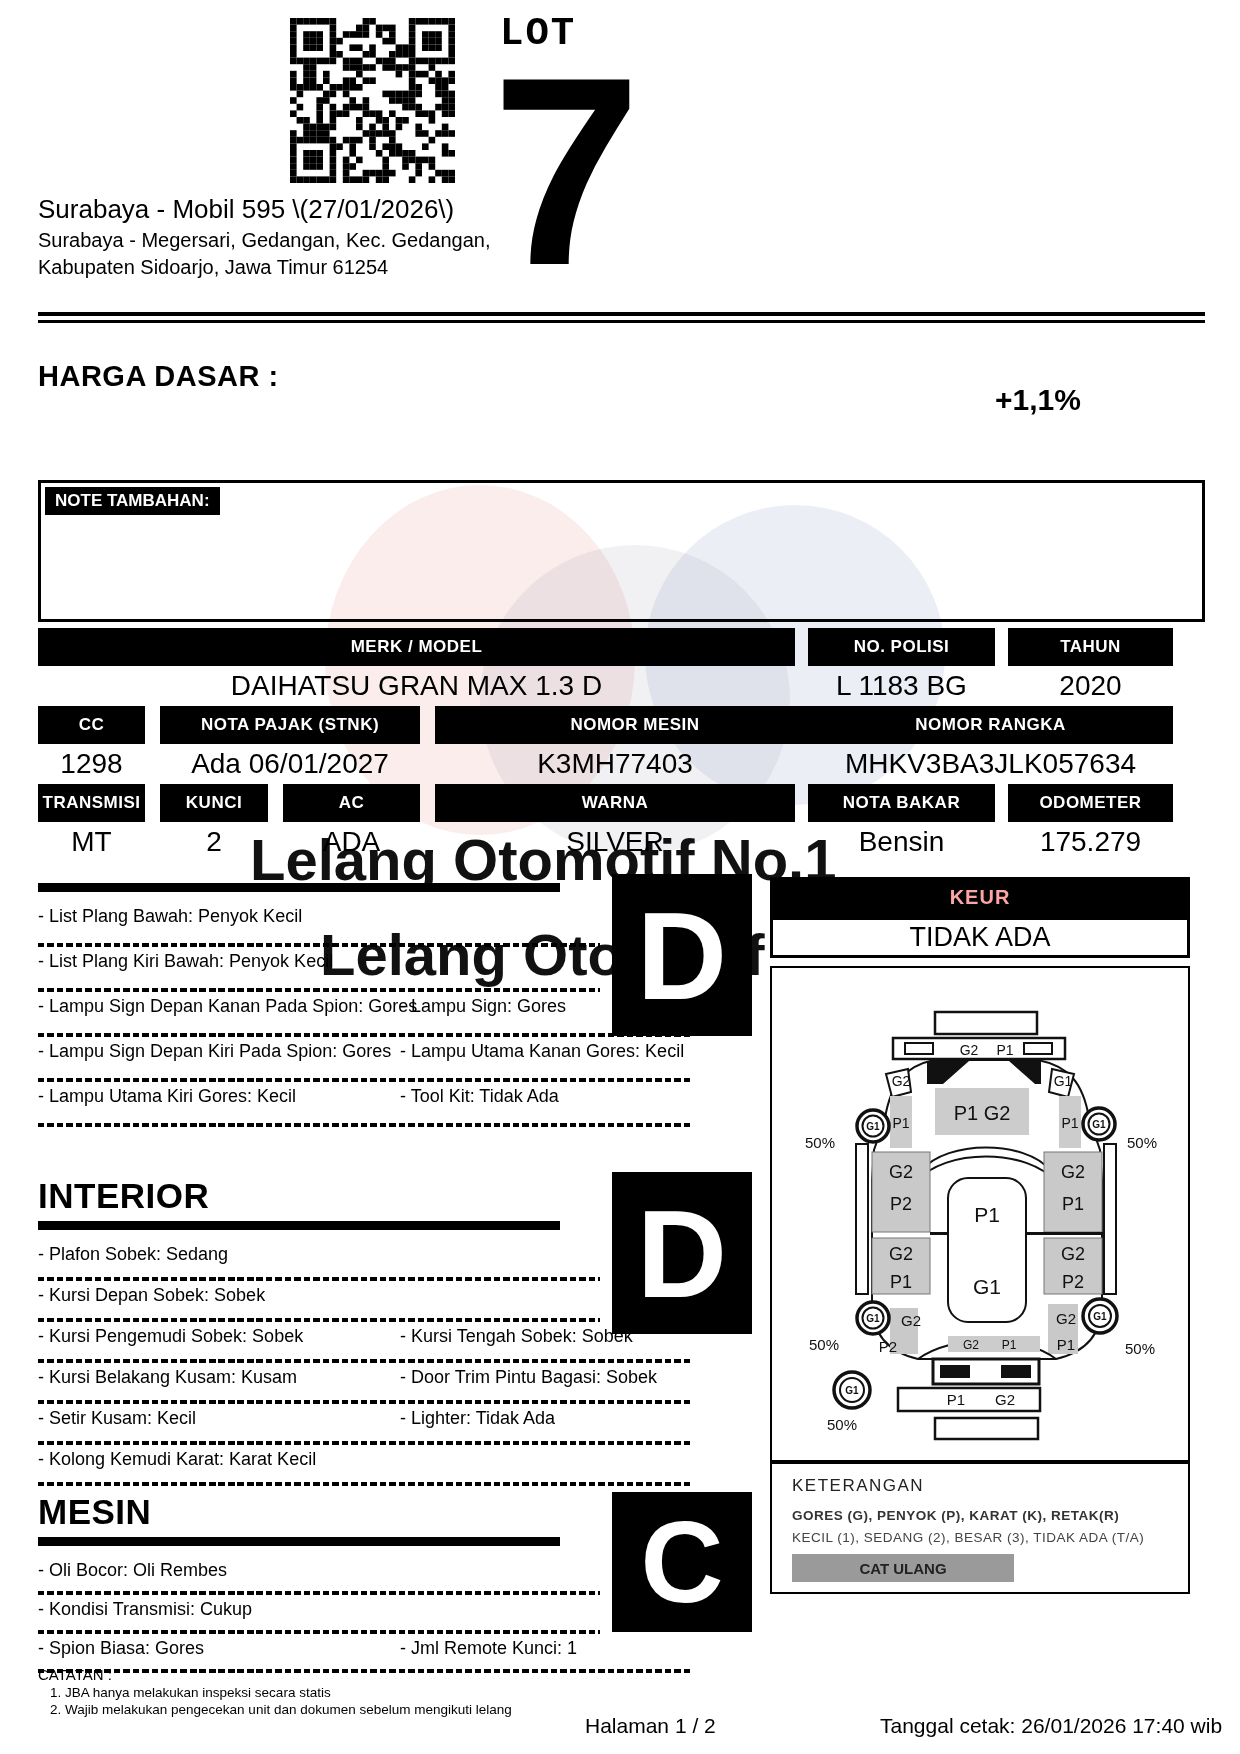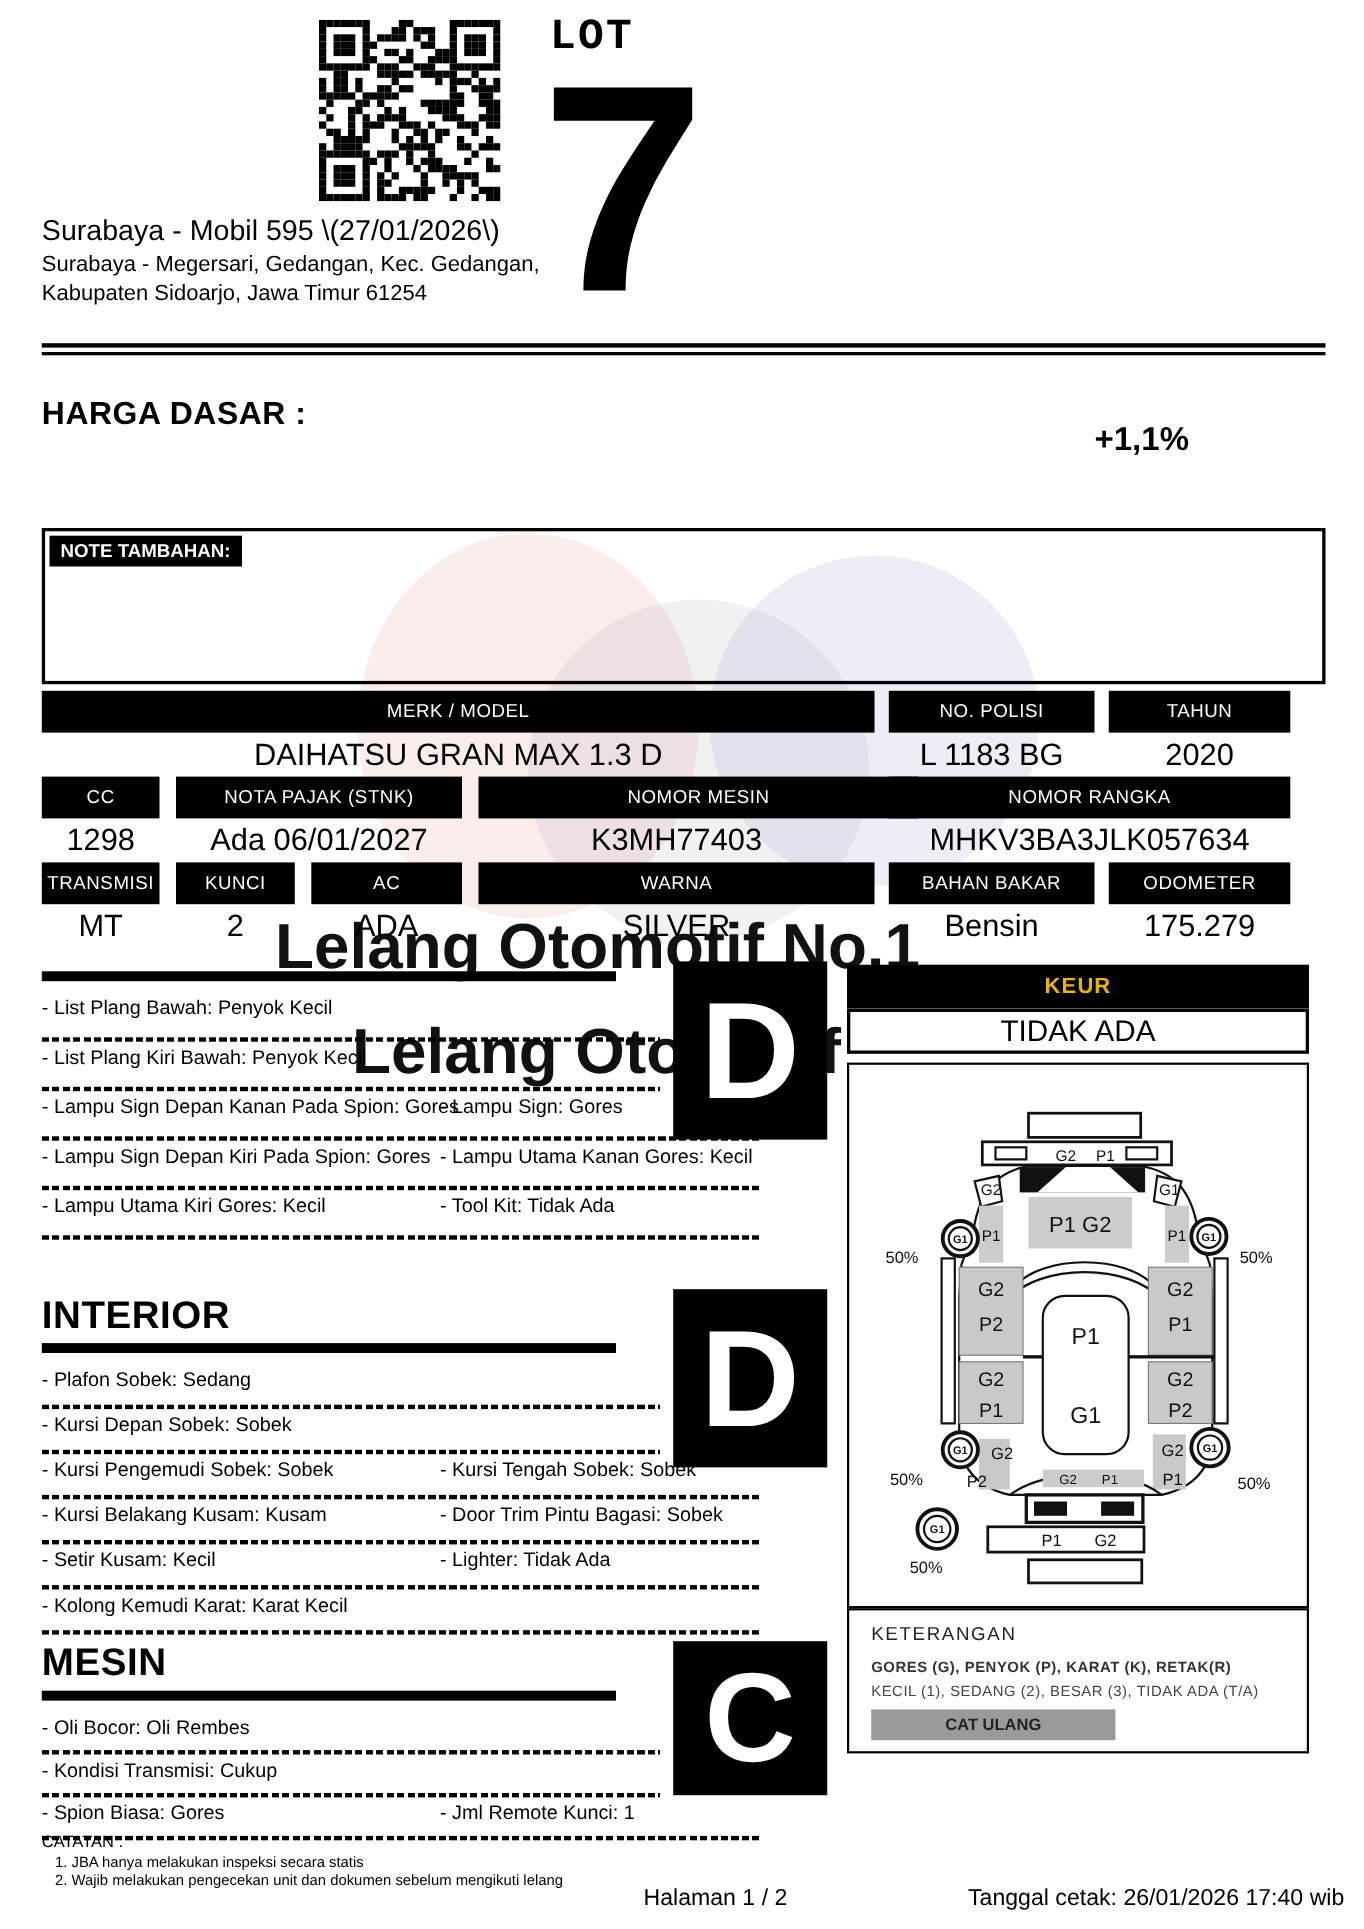--- a/index.html
+++ b/index.html
@@ -16,26 +16,26 @@
   
   .harga-label{font-size:29px;font-weight:bold;letter-spacing:.5px;margin-top:16px;}
   .price-amount{font-size:95px;font-weight:bold;letter-spacing:-2px;line-height:1;}
   .price-pct{font-size:30px;font-weight:bold;}
   
   .note-box{border:3px solid #000;}
   .note-label{display:inline-block;background:#000;color:#fff;font-size:17px;font-weight:bold;
               padding:4px 10px;margin:4px 0 0 4px;}
   .note-text{position:absolute;left:218px;top:10px;font-size:20px;white-space:nowrap;}
   
-  .hbar{position:absolute;background:#000;color:#fff;font-weight:normal;font-size:17px;height:38px;
+  .hbar{position:absolute;background:#000;color:#fff;font-weight:bold;font-size:17px;height:38px;
         display:flex;align-items:center;justify-content:center;letter-spacing:.5px;z-index:1;}
   .tval{position:absolute;height:40px;display:flex;align-items:center;justify-content:center;
         font-size:28px;z-index:1;}
   
-  .keur-bar{background:#000;color:#eab308;font-weight:bold;font-size:20px;display:flex;
+  .keur-bar{background:#000;color:#fca5a5;font-weight:bold;font-size:20px;display:flex;
             align-items:center;justify-content:center;letter-spacing:1px;}
   .keur-val{border:3px solid #000;background:#fff;font-size:27px;display:flex;align-items:center;
             justify-content:center;box-sizing:border-box;}
   .diag-box{border:2px solid #000;background:transparent;box-sizing:border-box;}
   .ket-box{border:2px solid #000;box-sizing:border-box;}
   .ket-title{position:absolute;left:20px;top:12px;font-size:17px;letter-spacing:1.5px;color:#222;}
   .ket-line1{position:absolute;left:20px;top:44px;font-size:13.5px;font-weight:bold;color:#333;letter-spacing:.5px;}
   .ket-line2{position:absolute;left:20px;top:66px;font-size:13.5px;color:#444;letter-spacing:.5px;}
   .cat-ulang{position:absolute;left:20px;top:90px;width:222px;height:28px;background:#9a9a9a;
              color:#222;font-size:15px;font-weight:bold;display:flex;align-items:center;justify-content:center;}
@@ -429,21 +429,21 @@
   <div class="hbar" style="left:808px;top:706px;width:365px;">NOMOR RANGKA</div>
   <div class="tval" style="left:38px;top:744px;width:107px;">1298</div>
   <div class="tval" style="left:160px;top:744px;width:260px;">Ada 06/01/2027</div>
   <div class="tval" style="left:435px;top:744px;width:360px;">K3MH77403</div>
   <div class="tval" style="left:808px;top:744px;width:365px;">MHKV3BA3JLK057634</div>
 
   <div class="hbar" style="left:38px;top:784px;width:107px;">TRANSMISI</div>
   <div class="hbar" style="left:160px;top:784px;width:108px;">KUNCI</div>
   <div class="hbar" style="left:283px;top:784px;width:137px;">AC</div>
   <div class="hbar" style="left:435px;top:784px;width:360px;">WARNA</div>
-  <div class="hbar" style="left:808px;top:784px;width:187px;">BAHAN BAKAR</div>
+  <div class="hbar" style="left:808px;top:784px;width:187px;">NOTA BAKAR</div>
   <div class="hbar" style="left:1008px;top:784px;width:165px;">ODOMETER</div>
   <div class="tval" style="left:38px;top:822px;width:107px;">MT</div>
   <div class="tval" style="left:160px;top:822px;width:108px;">2</div>
   <div class="tval" style="left:283px;top:822px;width:137px;">ADA</div>
   <div class="tval" style="left:435px;top:822px;width:360px;">SILVER</div>
   <div class="tval" style="left:808px;top:822px;width:187px;">Bensin</div>
   <div class="tval" style="left:1008px;top:822px;width:165px;">175.279</div>
 
   <div class="section sec-ekst" style="left:38px;top:878px;width:652px;">
     <div class="sec-rule"></div>

